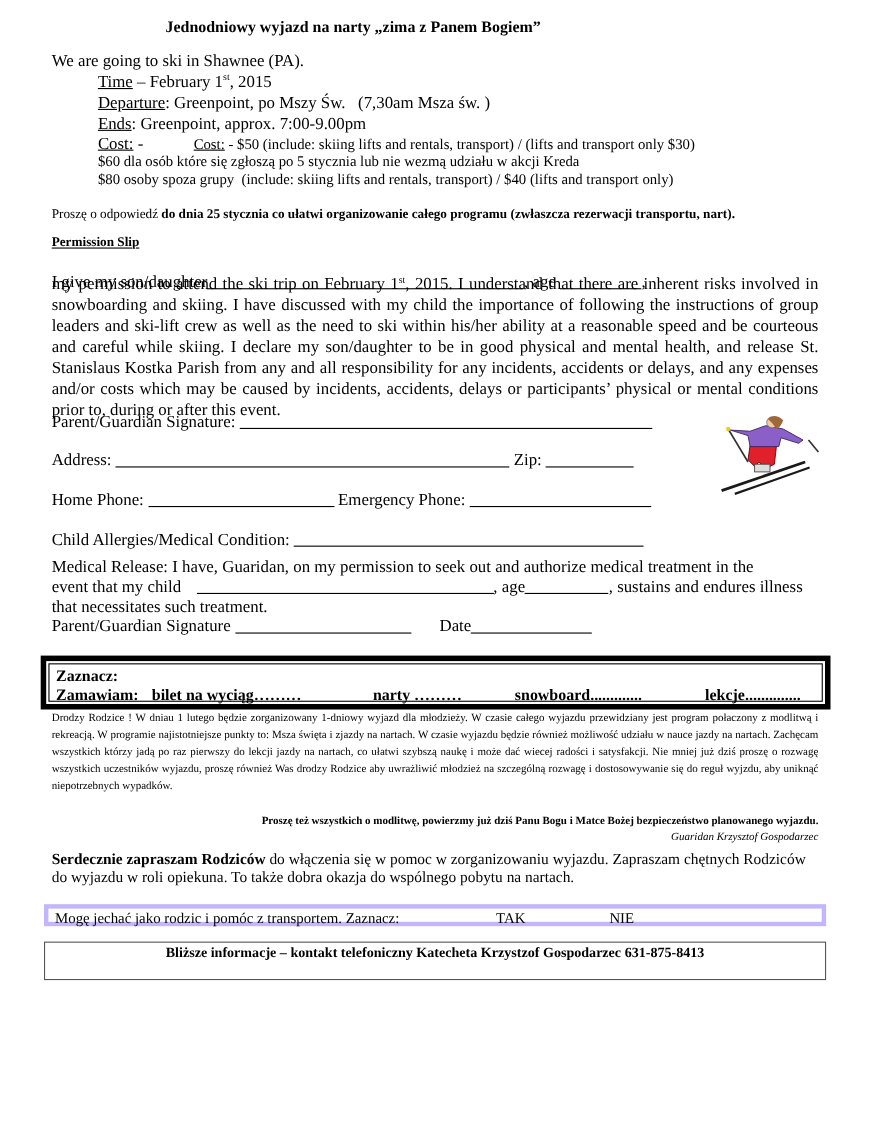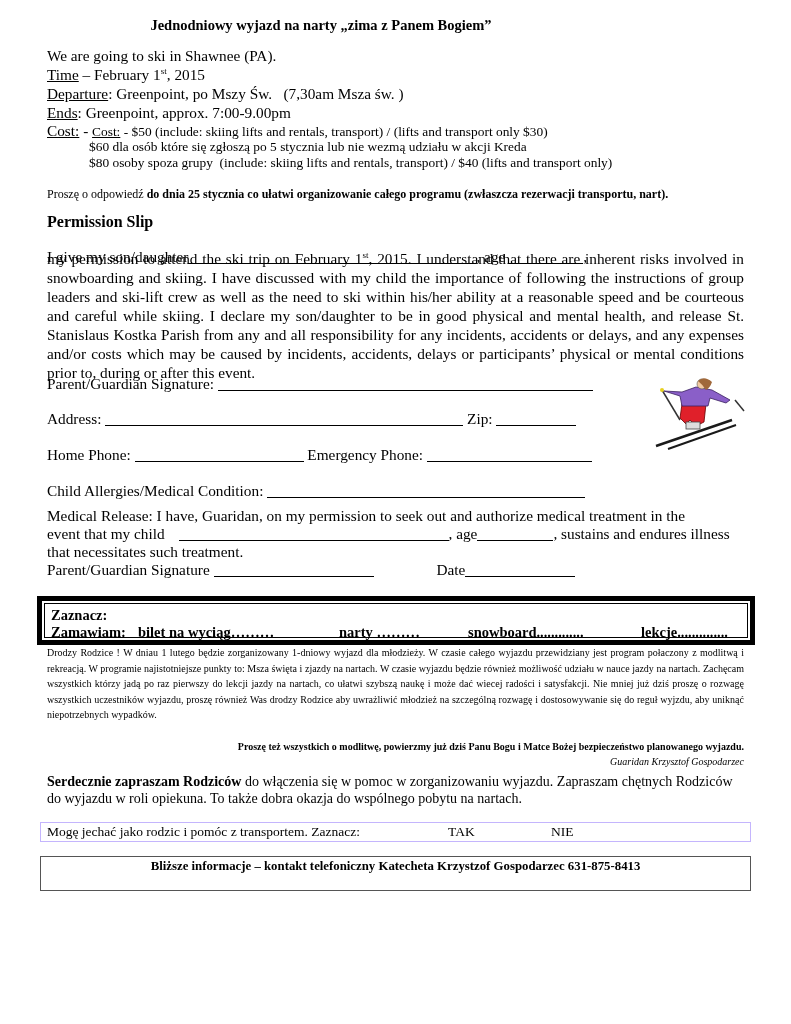--- a/index.html
+++ b/index.html
@@ -4,36 +4,36 @@
 <style>
   html, body { margin: 0; padding: 0; background: #ffffff; }
   body {
     width: 791px; height: 1024px; position: relative; overflow: hidden;
     font-family: "Liberation Serif", serif; color: #000;
   }
   .abs { position: absolute; }
   .title { left: 0; width: 642px; top: 17px; text-align: center; font-weight: bold; font-size: 14.5px; }
   .l15 { font-size: 15.3px; line-height: 19px; white-space: nowrap; }
   .l13 { font-size: 13.4px; line-height: 16px; white-space: nowrap; }
-  .u { text-decoration: underline; }
+  .u { text-decoration: underline; margin-left: 42px; }
   sup { font-size: 9px; line-height: 0; vertical-align: 6px; }
   .b { font-weight: bold; }
   .just { text-align: justify; text-align-last: left; white-space: normal; }
   .blank { display: inline-block; border-bottom: 1px solid #000; height: 14px; vertical-align: -2px; }
   .zbox {
     left: 37px; top: 596px; width: 718px; height: 49px;
     border: 5px solid #000; box-sizing: border-box;
   }
   .zbox-inner {
     position: absolute; left: 2px; top: 2px; right: 2px; bottom: 2px;
     border: 1px solid #000;
   }
   .zrow { position: absolute; font-weight: bold; font-size: 14.5px; white-space: nowrap; }
   .para2 { font-size: 10px; line-height: 15.5px; }
-  .box1 { left: 40px; top: 822px; width: 711px; height: 20px; border: 1px solid #c4b5fd; box-sizing: border-box; }
+  .box1 { left: 40px; top: 822px; width: 711px; height: 20px; border: 4px solid #c4b5fd; box-sizing: border-box; }
   .box2 { left: 40px; top: 856px; width: 711px; height: 35px; border: 1px solid #555; box-sizing: border-box; text-align: center; font-weight: bold; font-size: 12.8px; line-height: 15px; padding-top: 2px; }
 </style>
 </head>
 <body>
 
 <div class="abs title">Jednodniowy wyjazd na narty „zima z Panem Bogiem”</div>
 
 <div class="abs l15" style="left:47px; top:46px;">We are going to ski in Shawnee (PA).</div>
 <div class="abs l15" style="left:47px; top:65px;">
   <span class="u">Time</span><span> – February 1</span><sup>st</sup><span>, 2015</span>
@@ -47,21 +47,21 @@
 <div class="abs" style="left:47px; top:122px; font-size:15.3px; line-height:17px; white-space:nowrap;">
   <span class="u">Cost:</span><span style="white-space:pre"> - </span><span class="u" style="font-size:13.4px">Cost:</span><span style="font-size:13.4px"> - $50 (include: skiing lifts and rentals, transport) / (lifts and transport only $30)</span>
 </div>
 <div class="abs l13" style="left:89px; top:139px;">$60 dla osób które się zgłoszą po 5 stycznia lub nie wezmą udziału w akcji Kreda</div>
 <div class="abs l13" style="left:89px; top:155px; white-space:pre;">$80 osoby spoza grupy  (include: skiing lifts and rentals, transport) / $40 (lifts and transport only)</div>
 
 <div class="abs" style="left:47px; top:187px; font-size:12px; white-space:nowrap;">
   <span style="white-space:pre">Proszę o odpowiedź </span><span class="b">do dnia 25 stycznia co ułatwi organizowanie całego programu (zwłaszcza rezerwacji transportu, nart).</span>
 </div>
 
-<div class="abs b" style="left:47px; top:213px; font-size:16px;">Permission Slip</div>
+<div class="abs b" style="left:47px; top:213px; font-size:12px;text-decoration:underline;">Permission Slip</div>
 <div class="abs l15" style="left:47px; top:231px;margin-top:16px;">
   <span>I give my son/daughter</span><span class="blank" style="width:288px"></span><span style="white-space:pre">, age </span><span class="blank" style="width:74px"></span><span>,</span>
 </div>
 <div class="abs l15 just" style="left:47px; top:249px; width:697px;">
   <span>my permission to attend the ski trip on February 1</span><sup>st</sup><span>, 2015. I understand that there are inherent risks involved in snowboarding and skiing. I have discussed with my child the importance of following the instructions of group leaders and ski-lift crew as well as the need to ski within his/her ability at a reasonable speed and be courteous and careful while skiing. I declare my son/daughter to be in good physical and mental health, and release St. Stanislaus Kostka Parish from any and all responsibility for any incidents, accidents or delays, and any expenses and/or costs which may be caused by incidents, accidents, delays or participants’ physical or mental conditions prior to, during or after this event.</span>
 </div>
 <div class="abs l15" style="left:47px; top:374px;">
   <span style="white-space:pre">Parent/Guardian Signature: </span><span class="blank" style="width:375px"></span>
 </div>
 <div class="abs l15" style="left:47px; top:409px;">
@@ -92,21 +92,21 @@
   <circle cx="50" cy="6" r="5" fill="#f2c9a0" stroke="#555" stroke-width="0.6"></circle>
   <path d="M46,3 Q52,-3 60,4 Q58,10 54,12 Q50,6 46,3 Z" fill="#a0683a"></path>
 </svg>
 
 <div class="abs l15" style="left:47px; top:506px;">Medical Release: I have, Guaridan, on my permission to seek out and authorize medical treatment in the</div>
 <div class="abs l15" style="left:47px; top:524px;">
   <span style="white-space:pre">event that my child </span><span class="blank" style="width:270px; margin-left:10px"></span><span>, age</span><span class="blank" style="width:76px"></span><span>, sustains and endures illness</span>
 </div>
 <div class="abs l15" style="left:47px; top:542px;">that necessitates such treatment.</div>
 <div class="abs l15" style="left:47px; top:560px;">
-  <span style="white-space:pre">Parent/Guardian Signature </span><span class="blank" style="width:160px"></span><span style="margin-left:63px">Date</span><span class="blank" style="width:110px"></span>
+  <span style="white-space:pre">Parent/Guardian Signature </span><span class="blank" style="width:160px"></span><span style="margin-left:26px">Date</span><span class="blank" style="width:110px"></span>
 </div>
 
 <div class="abs zbox">
   <div class="zbox-inner">
     <div class="zrow" style="left:6px; top:3px;">Zaznacz:</div>
     <div class="zrow" style="left:6px; top:20px;">Zamawiam:</div>
     <div class="zrow" style="left:93px; top:20px;">bilet na wyciąg………</div>
     <div class="zrow" style="left:294px; top:20px;">narty ………</div>
     <div class="zrow" style="left:423px; top:20px;">snowboard.............</div>
     <div class="zrow" style="left:596px; top:20px;">lekcje..............</div>

